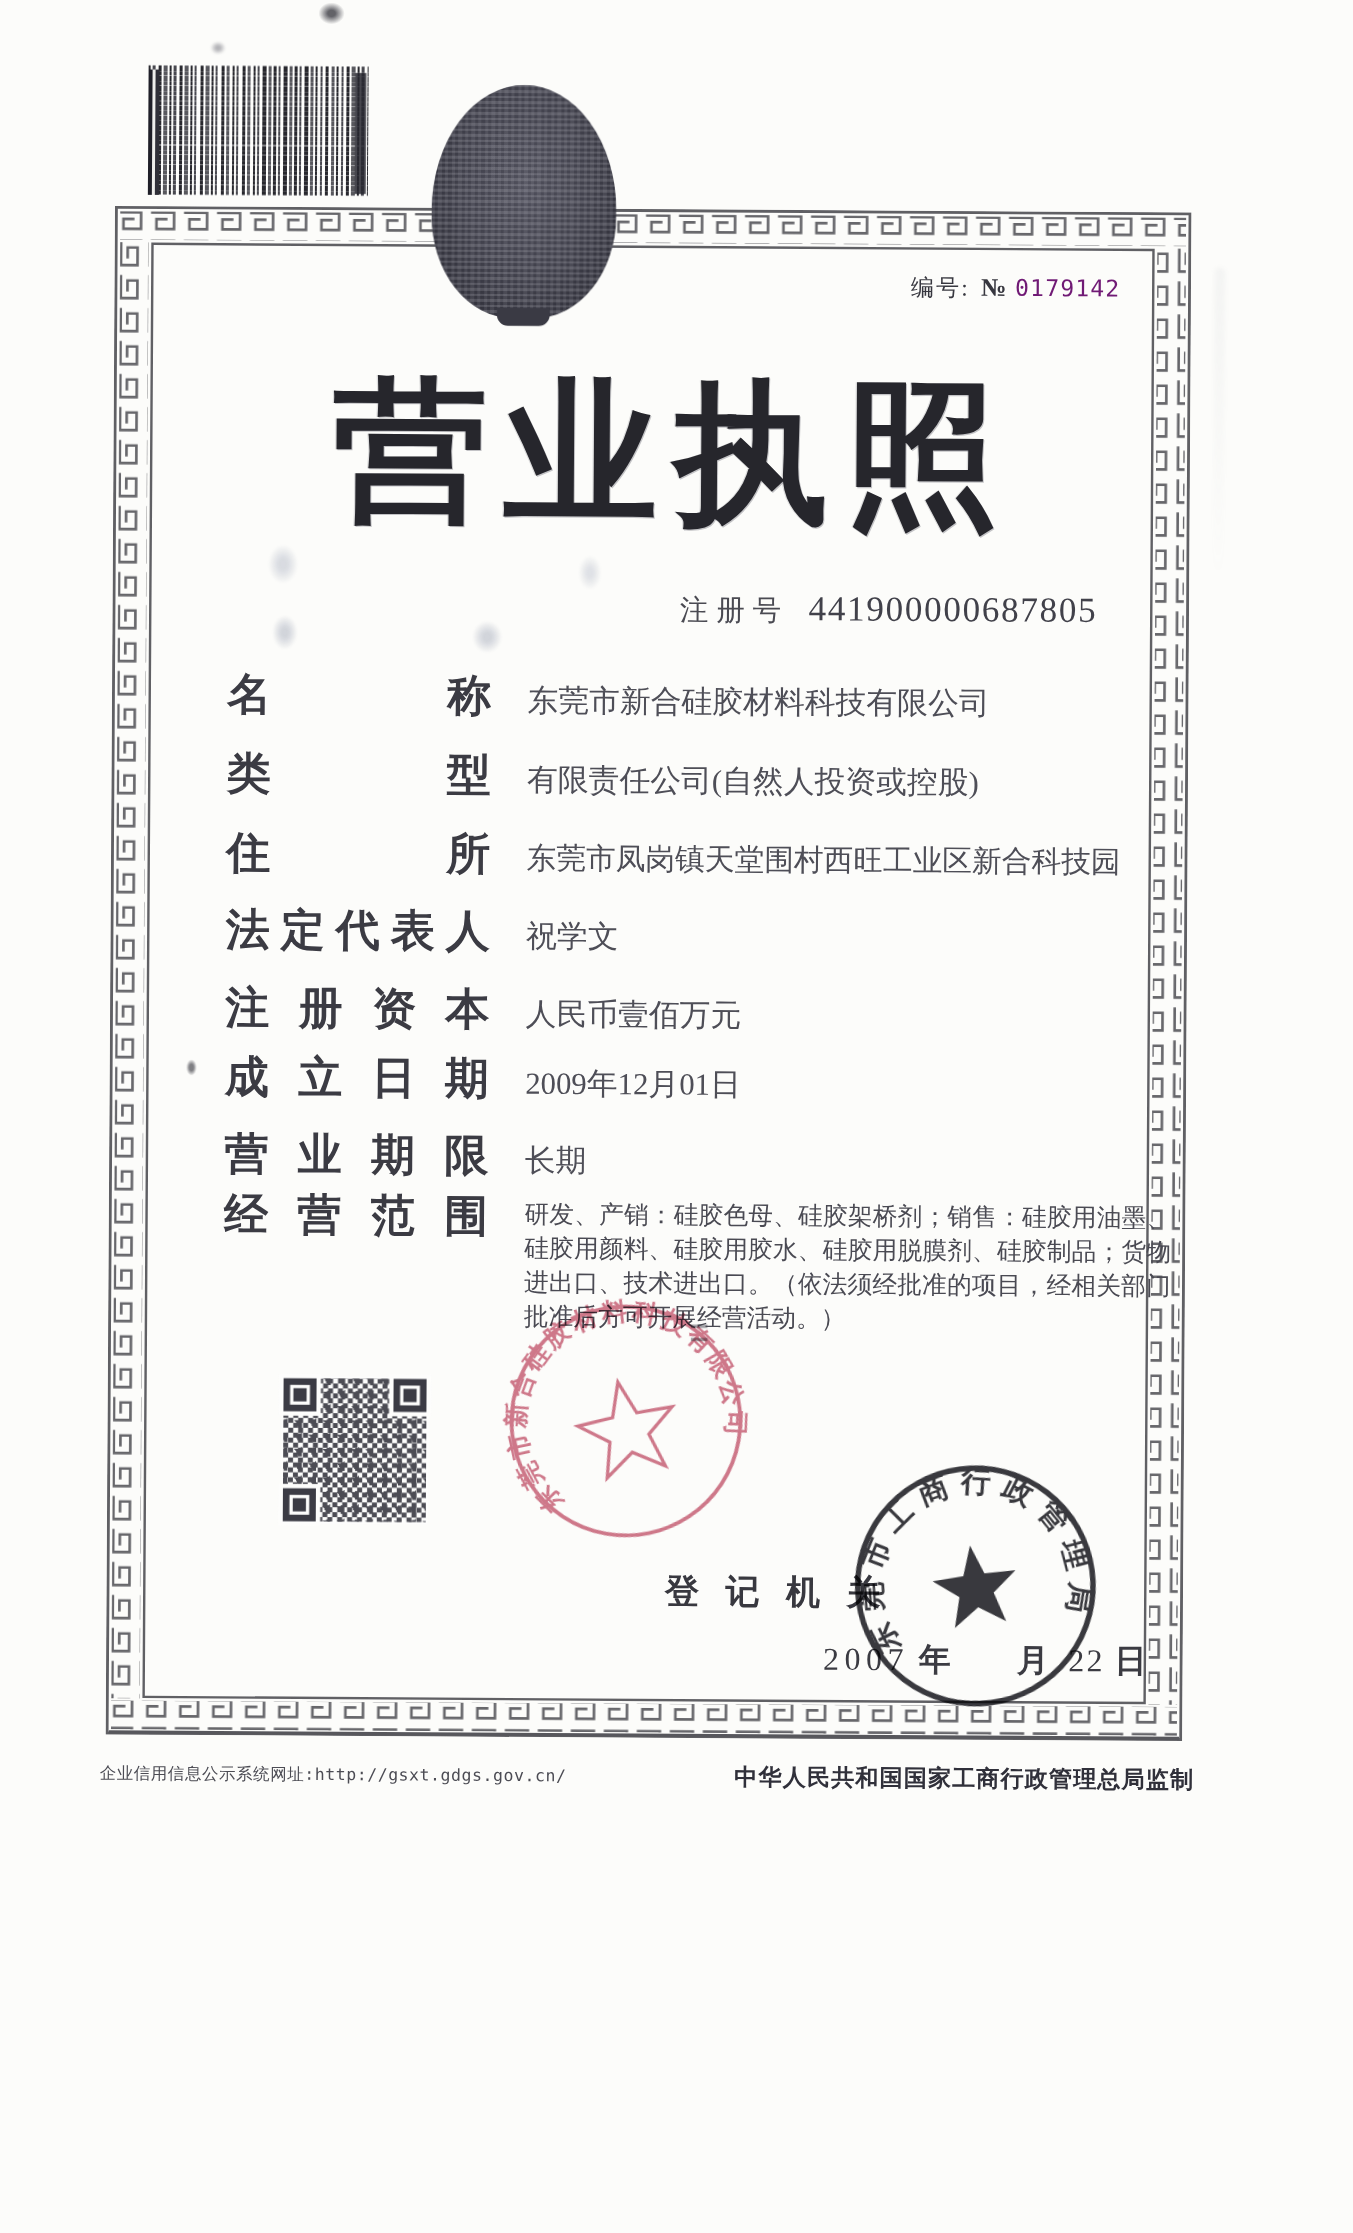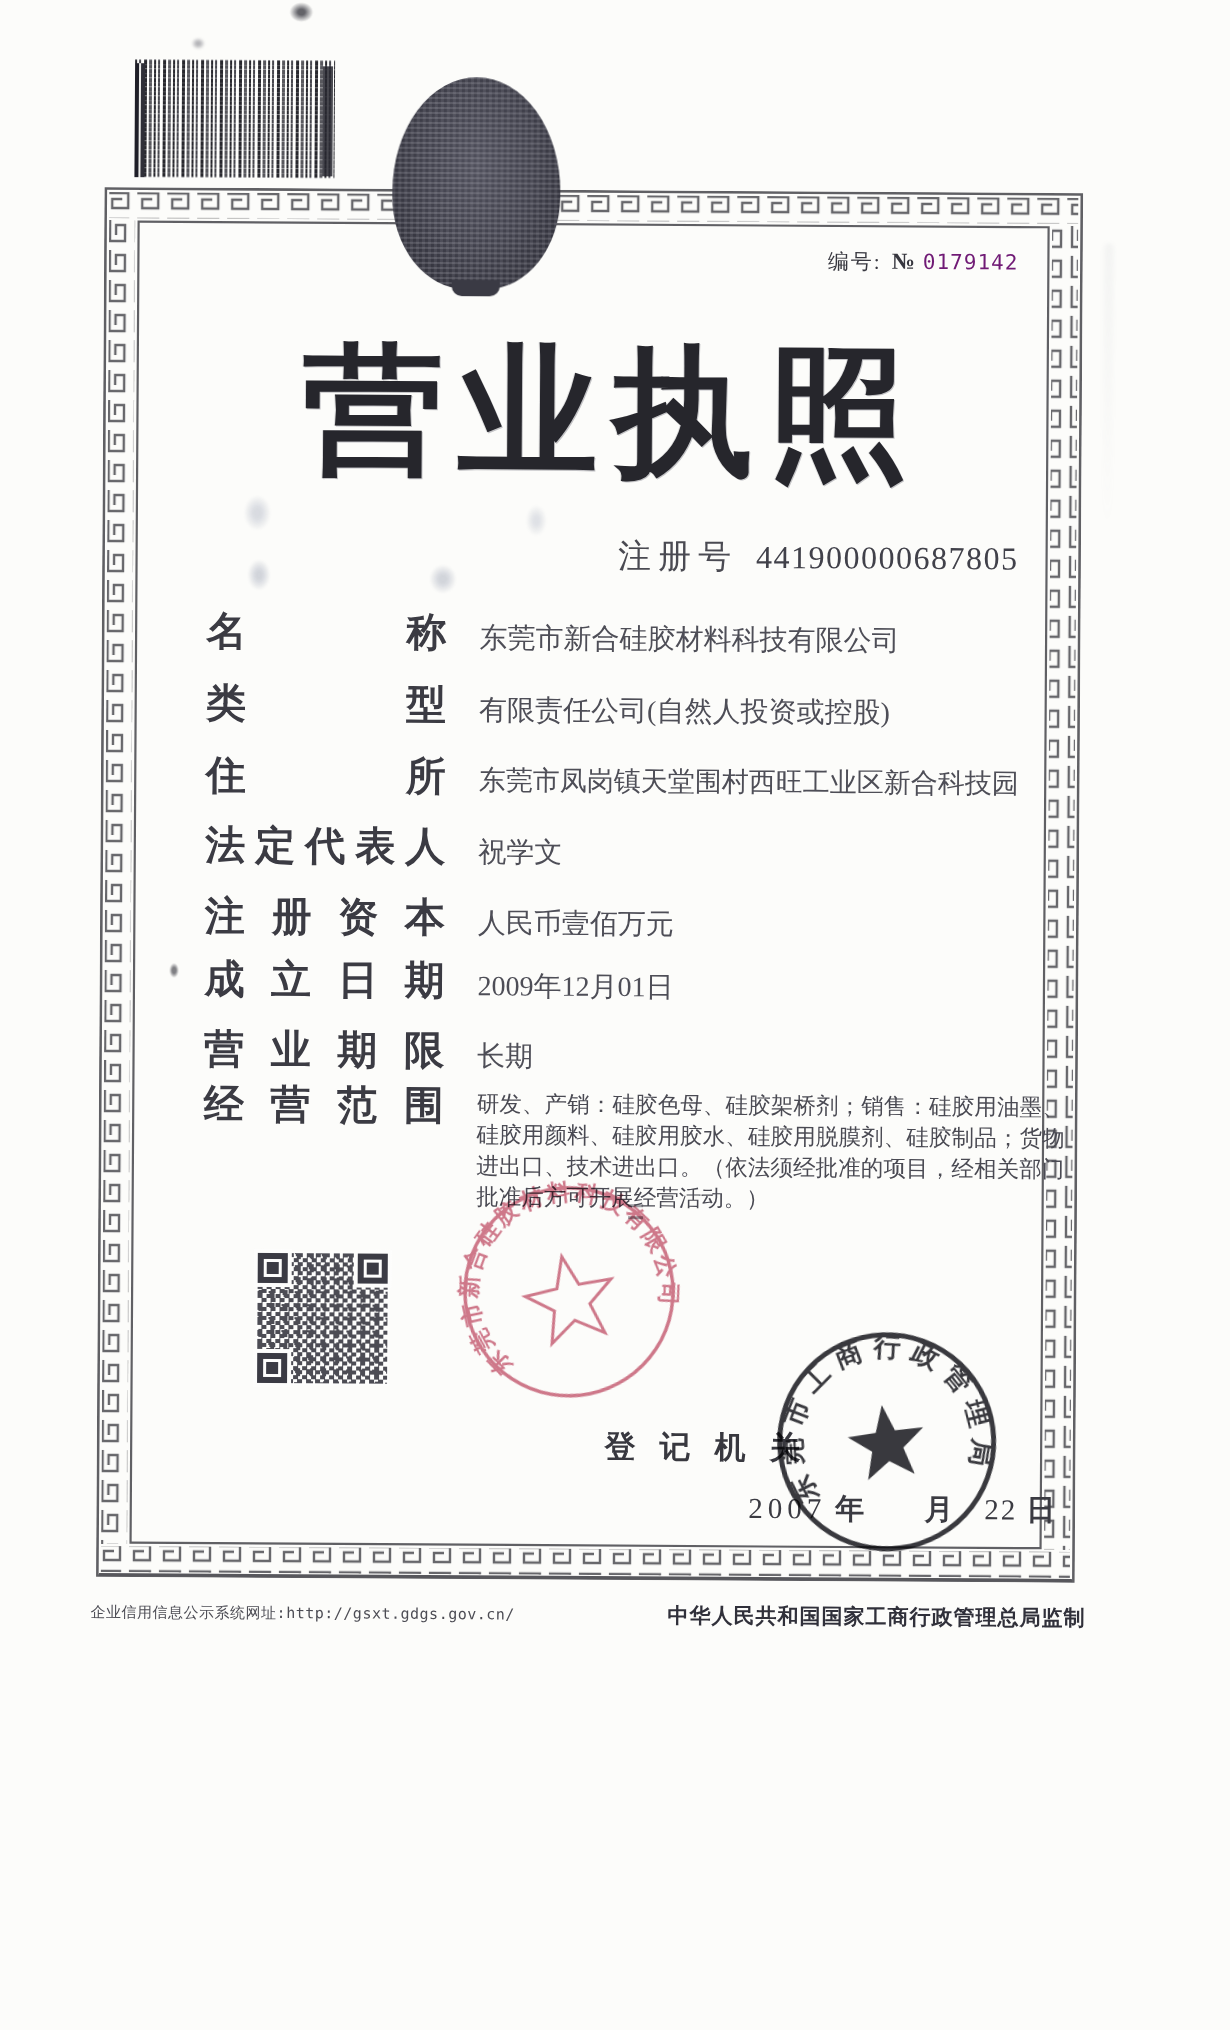--- a/index.html
+++ b/index.html
@@ -53,21 +53,21 @@
   .serial .num{font-family:"DejaVu Sans Mono",monospace;font-size:21px;letter-spacing:1px;margin-left:8px;color:#701a75;}
 
   
   .title{position:absolute;left:300px;top:338px;margin:0;z-index:3;
     font-size:140px;line-height:1.05;font-weight:900;letter-spacing:15px;color:#26262c;
     text-shadow:1px 1px 0 rgba(90,90,100,.35), -1px 0 0 rgba(90,90,100,.2);
     font-family:"Liberation Sans",sans-serif;}
 
   
   .regno{position:absolute;left:616px;top:534px;z-index:3;display:flex;align-items:baseline;color:#4a4a52;}
-  .regno .lab{font-size:33px;letter-spacing:7px;}
+  .regno .lab{font-size:26px;letter-spacing:7px;}
   .regno .num{font-size:32px;letter-spacing:1.5px;margin-left:18px;color:#41414a;}
 
   
   .field{position:absolute;left:205px;z-index:3;display:flex;align-items:flex-start;}
   .flabel{width:240px;flex:0 0 240px;display:flex;justify-content:space-between;
     font-size:40px;font-weight:700;color:#3b3b43;line-height:1.1;}
   .fvalue{margin-left:33px;padding-top:9px;font-size:28px;color:#4e4e57;max-width:600px;line-height:1.25;}
   .fvalue.small{font-size:27px;}
   .fvalue.scope{font-size:22.5px;line-height:31px;width:588px;max-width:588px;padding-top:4px;text-align:justify;color:#4a4a53;}
   .f0{top:612px;} .f1{top:684px;} .f2{top:756px;} .f3{top:826px;}
@@ -86,21 +86,21 @@
   
   .company-seal{position:absolute;left:447px;top:1170px;z-index:6;opacity:.8;mix-blend-mode:multiply;transform:rotate(-12deg);filter:blur(.3px);}
   .office-stamp{position:absolute;left:765px;top:1315px;z-index:6;opacity:.88;mix-blend-mode:multiply;transform:rotate(-8deg);filter:blur(.25px);}
 
   
   .registrar{position:absolute;left:608px;top:1426px;z-index:3;font-size:31px;font-weight:700;letter-spacing:24px;color:#38383f;}
   .dateline{position:absolute;left:752px;top:1488px;z-index:3;display:flex;align-items:baseline;font-size:29px;color:#3b3b42;}
   .dateline .year{letter-spacing:5px;}
   .dateline .u1{margin-left:9px;font-weight:600;}
   .dateline .u2{margin-left:60px;font-weight:600;}
-  .dateline .day{margin-left:31px;letter-spacing:2px;}
+  .dateline .day{margin-left:18px;letter-spacing:2px;}
   .dateline .u3{margin-left:9px;font-weight:600;}
 
   
   .footer-left{position:absolute;left:95px;top:1606px;font-family:"DejaVu Sans Mono",monospace;font-size:15px;color:#4c4c54;letter-spacing:.5px;}
   .footer-right{position:absolute;right:140px;top:1601px;font-size:21px;font-weight:700;color:#30303a;letter-spacing:1px;}
 </style>
 </head>
 <body>
 
 <div class="page">

